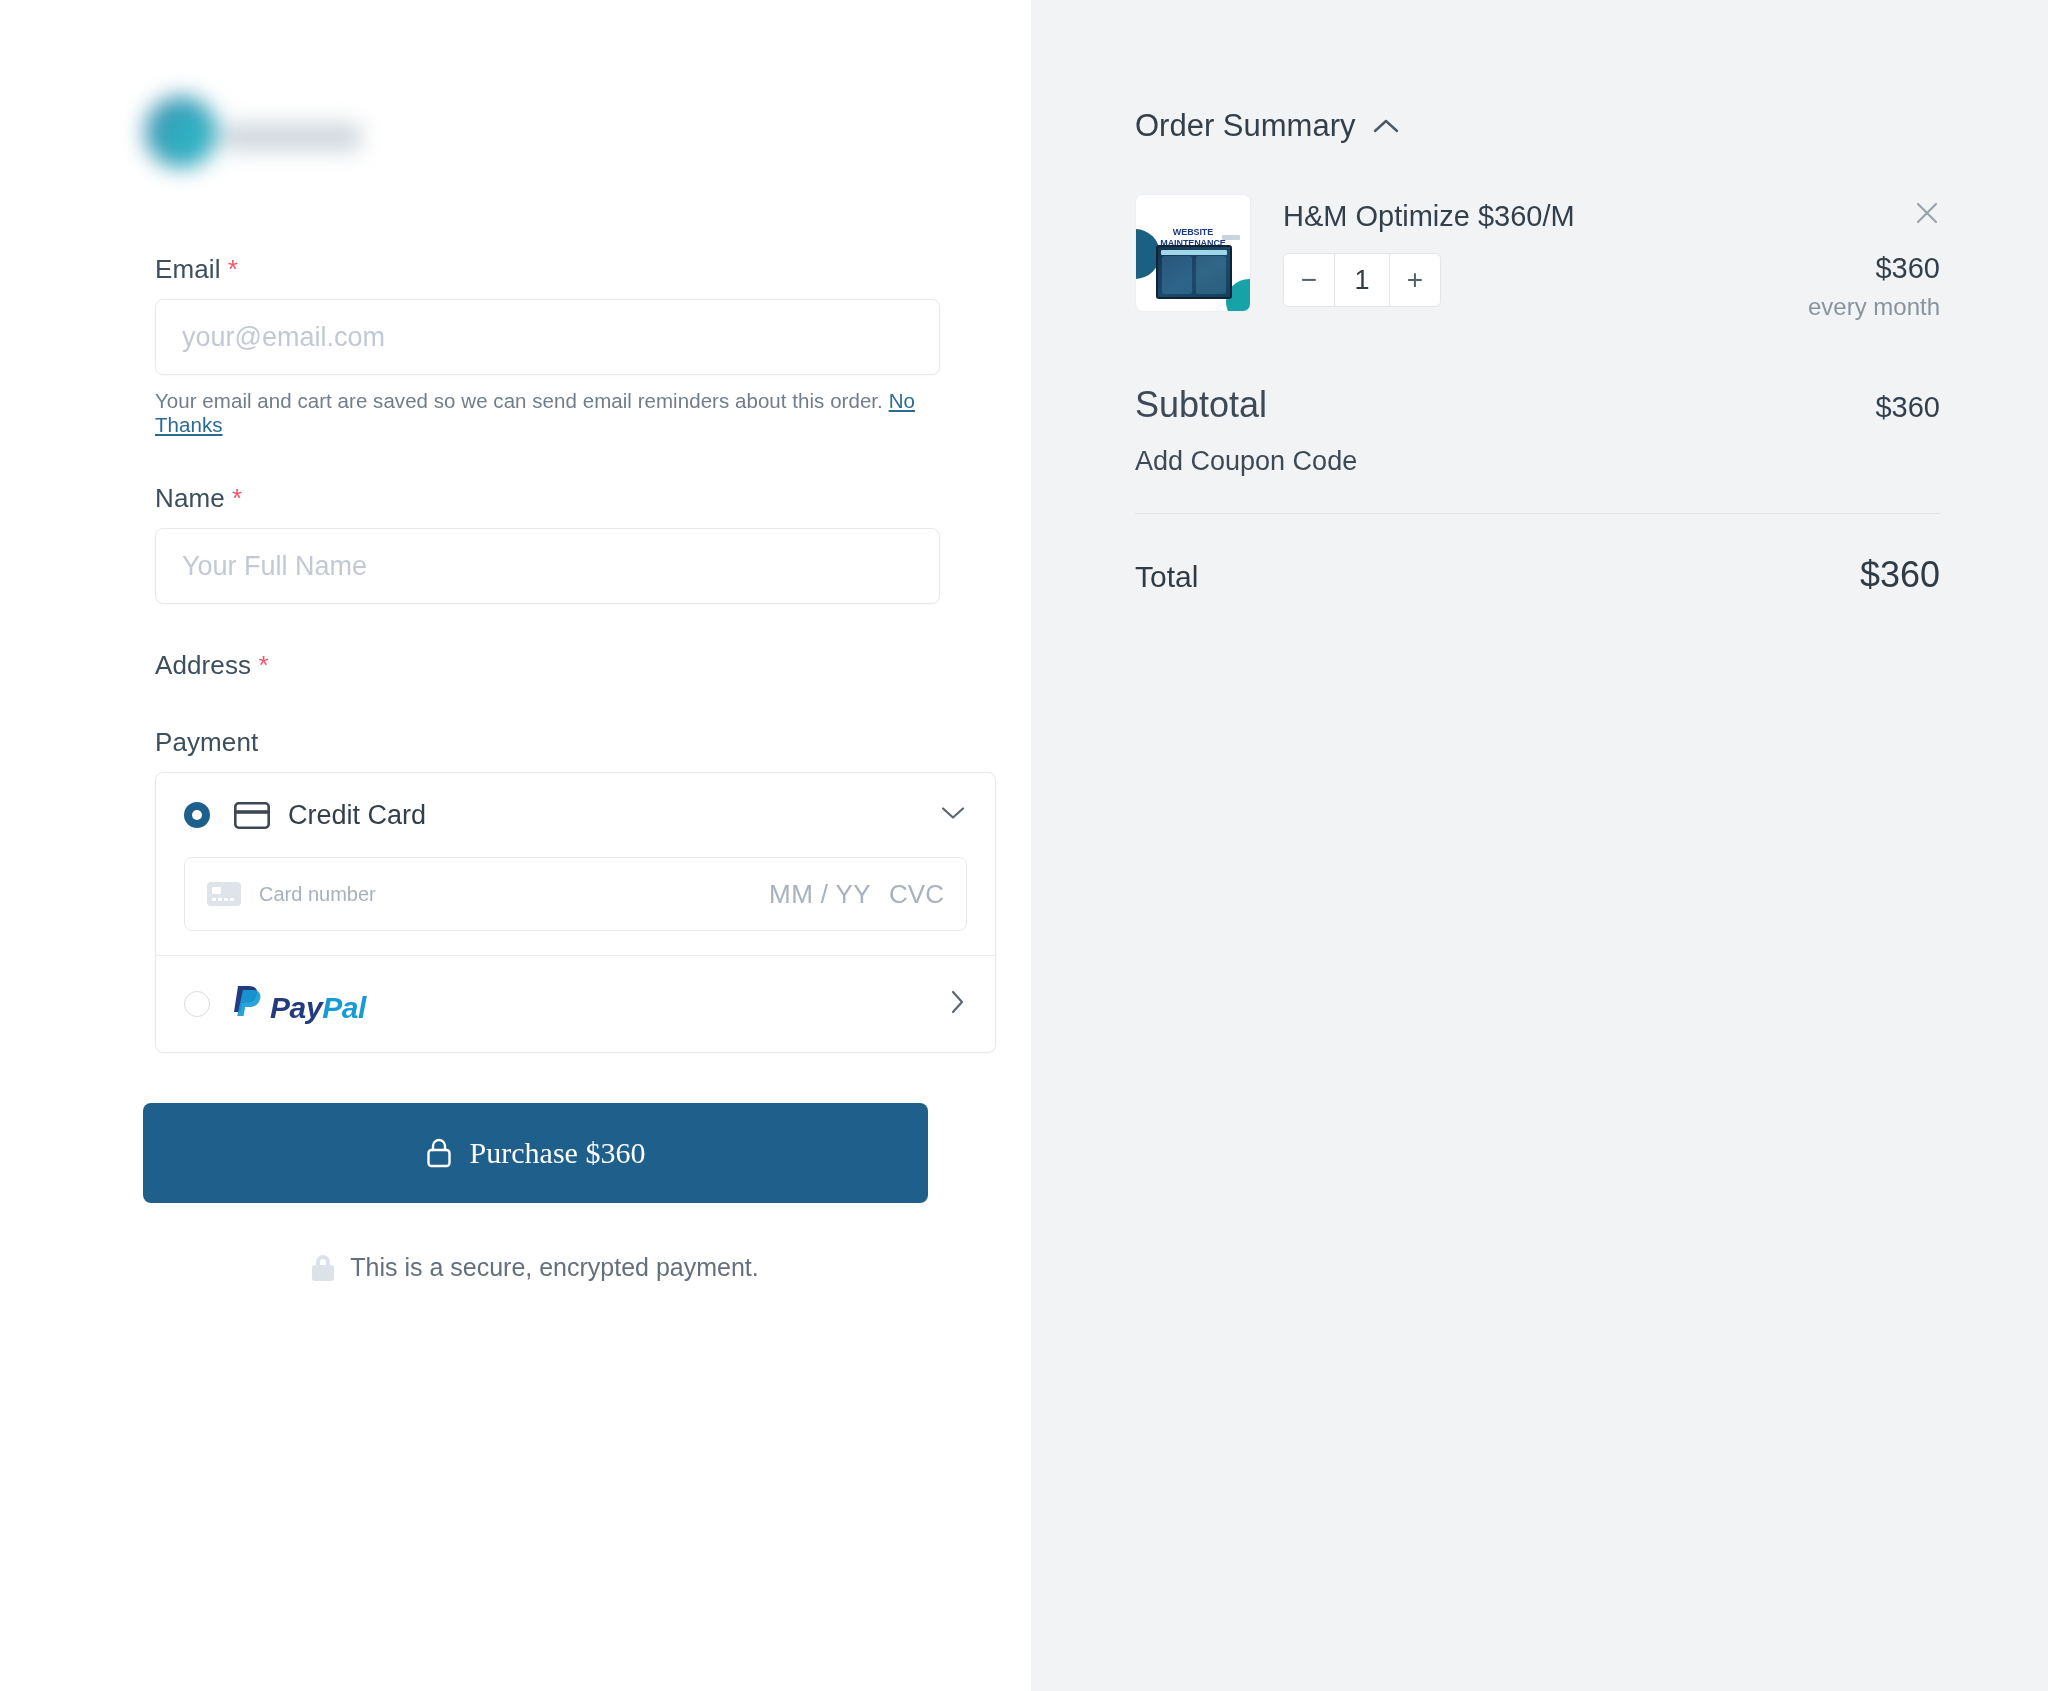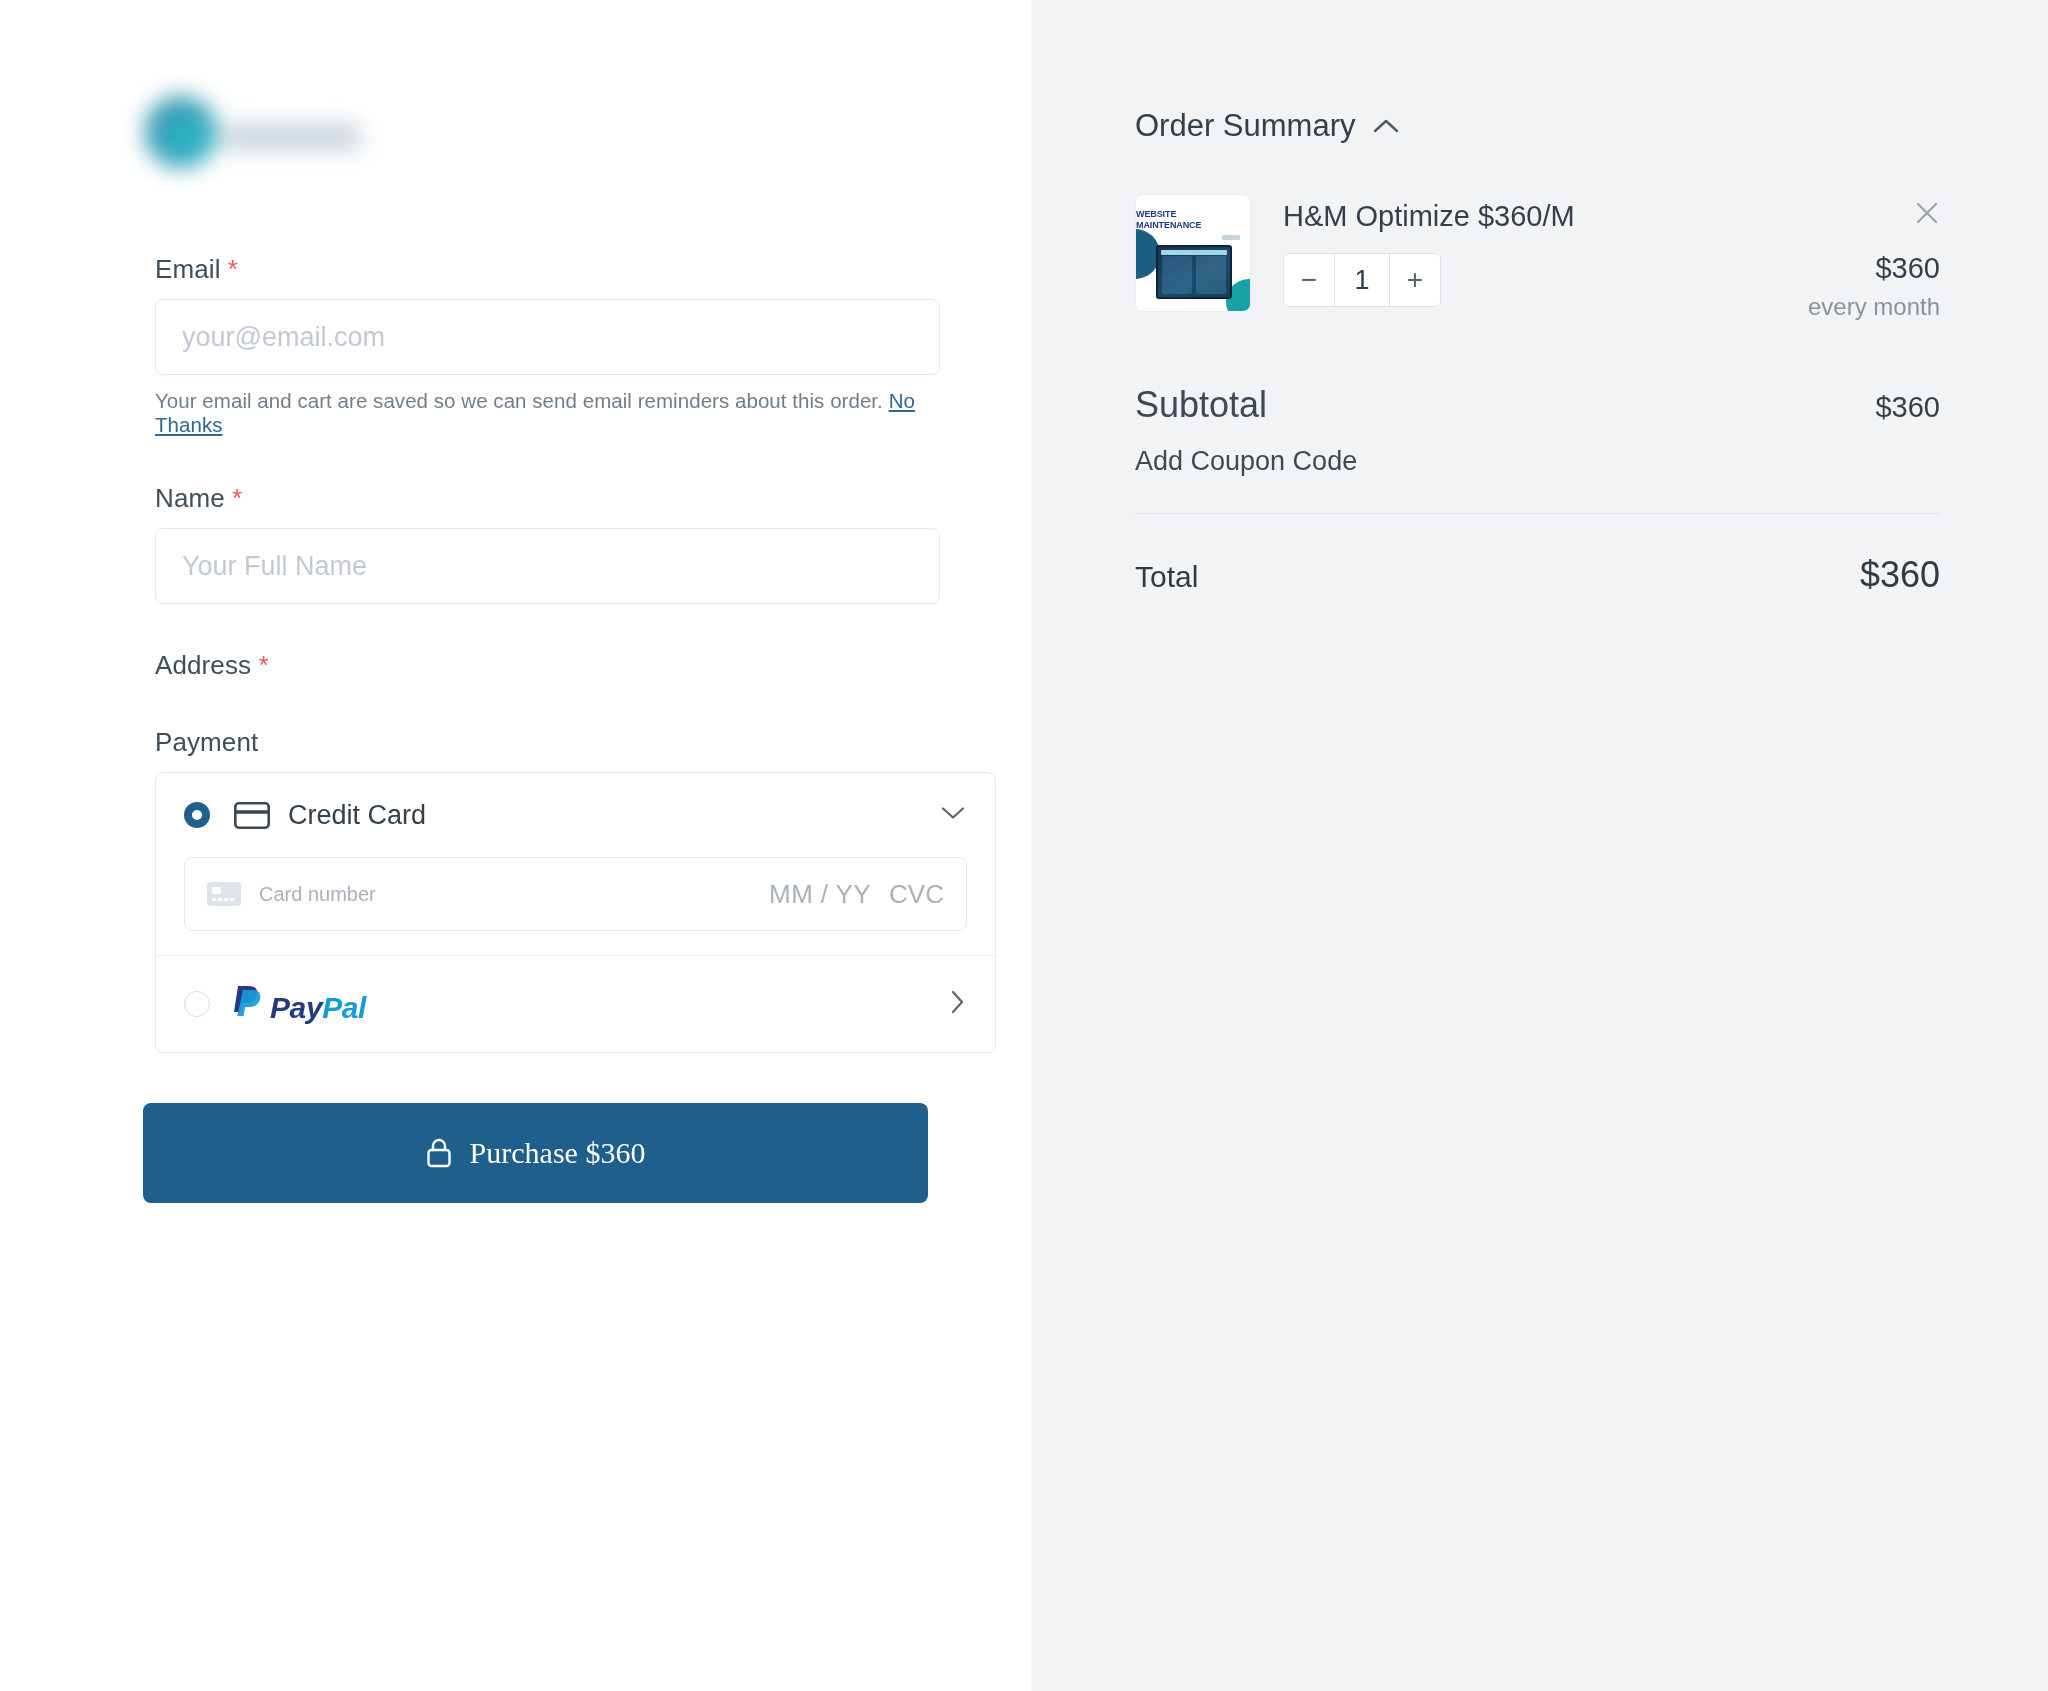--- a/index.html
+++ b/index.html
@@ -345,22 +345,22 @@
   }
   .thumb .arc-right {
     position: absolute;
     right: -22px; bottom: -14px;
     width: 46px; height: 46px;
     border-radius: 50%;
     background: #17a2a8;
   }
   .thumb .t-title {
     position: absolute;
-    left: 0; right: 0; top: 14px;
-    text-align: left;
+    left: 0; right: 0; top: 32px;
+    text-align: center;
     font-size: 9px;
     font-weight: bold;
     color: #1b3b80;
     line-height: 1.25;
     letter-spacing: -.1px;
   }
   .thumb .t-screen {
     position: absolute;
     left: 20px; top: 50px;
     width: 76px; height: 54px;
@@ -562,20 +562,27 @@
       <button class="purchase-btn">
         <span style="line-height:0;">
           <svg width="26" height="30" viewBox="0 0 26 30">
             <rect x="2.5" y="12" width="21" height="16" rx="3" fill="none" stroke="#ffffff" stroke-width="2.4"></rect>
             <path d="M7 12 V8 a6 6 0 0 1 12 0 V12" fill="none" stroke="#ffffff" stroke-width="2.4" stroke-linecap="round"></path>
           </svg>
         </span>
         <span>Purchase $360</span>
       </button>
 
+      <div class="secure-note">
+        <span class="secure-lock">
+          <span class="shackle"></span>
+            <span class="body"></span>
+        </span>
+        <span>This is a secure, encrypted payment.</span>
+      </div>
 
     </div>
   </div>
 
   <div class="right-panel">
     <div class="summary-wrap">
 
       <div class="summary-head">
         <span class="summary-title">Order Summary</span>
         <span style="line-height:0;">

